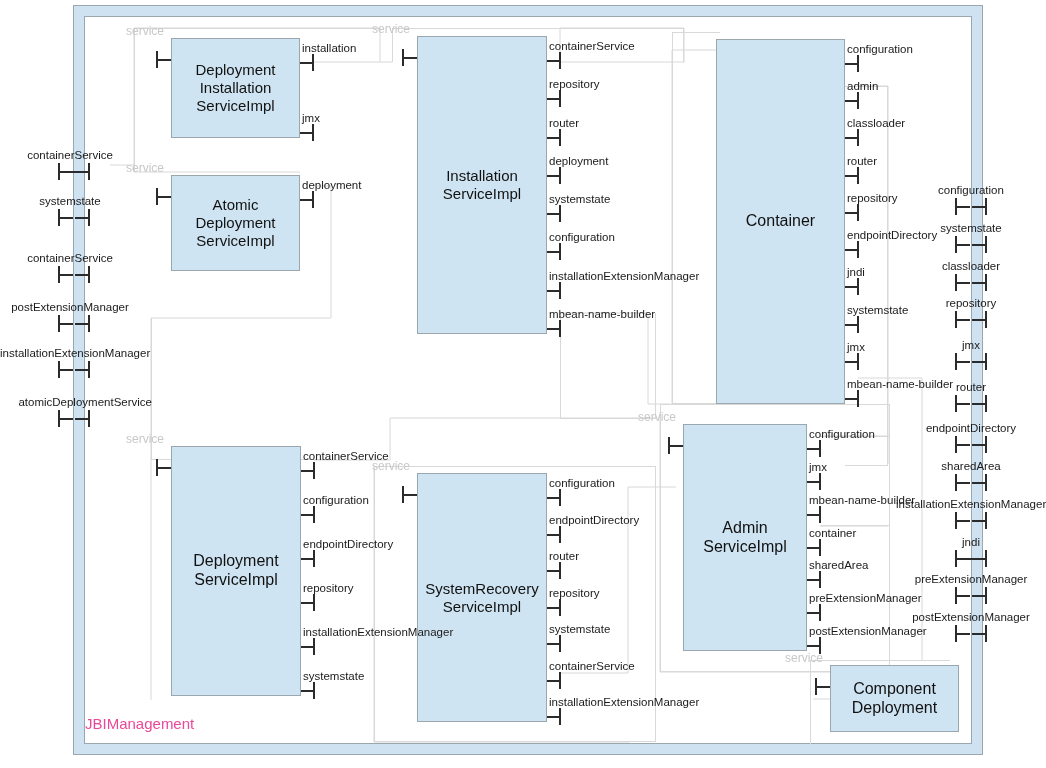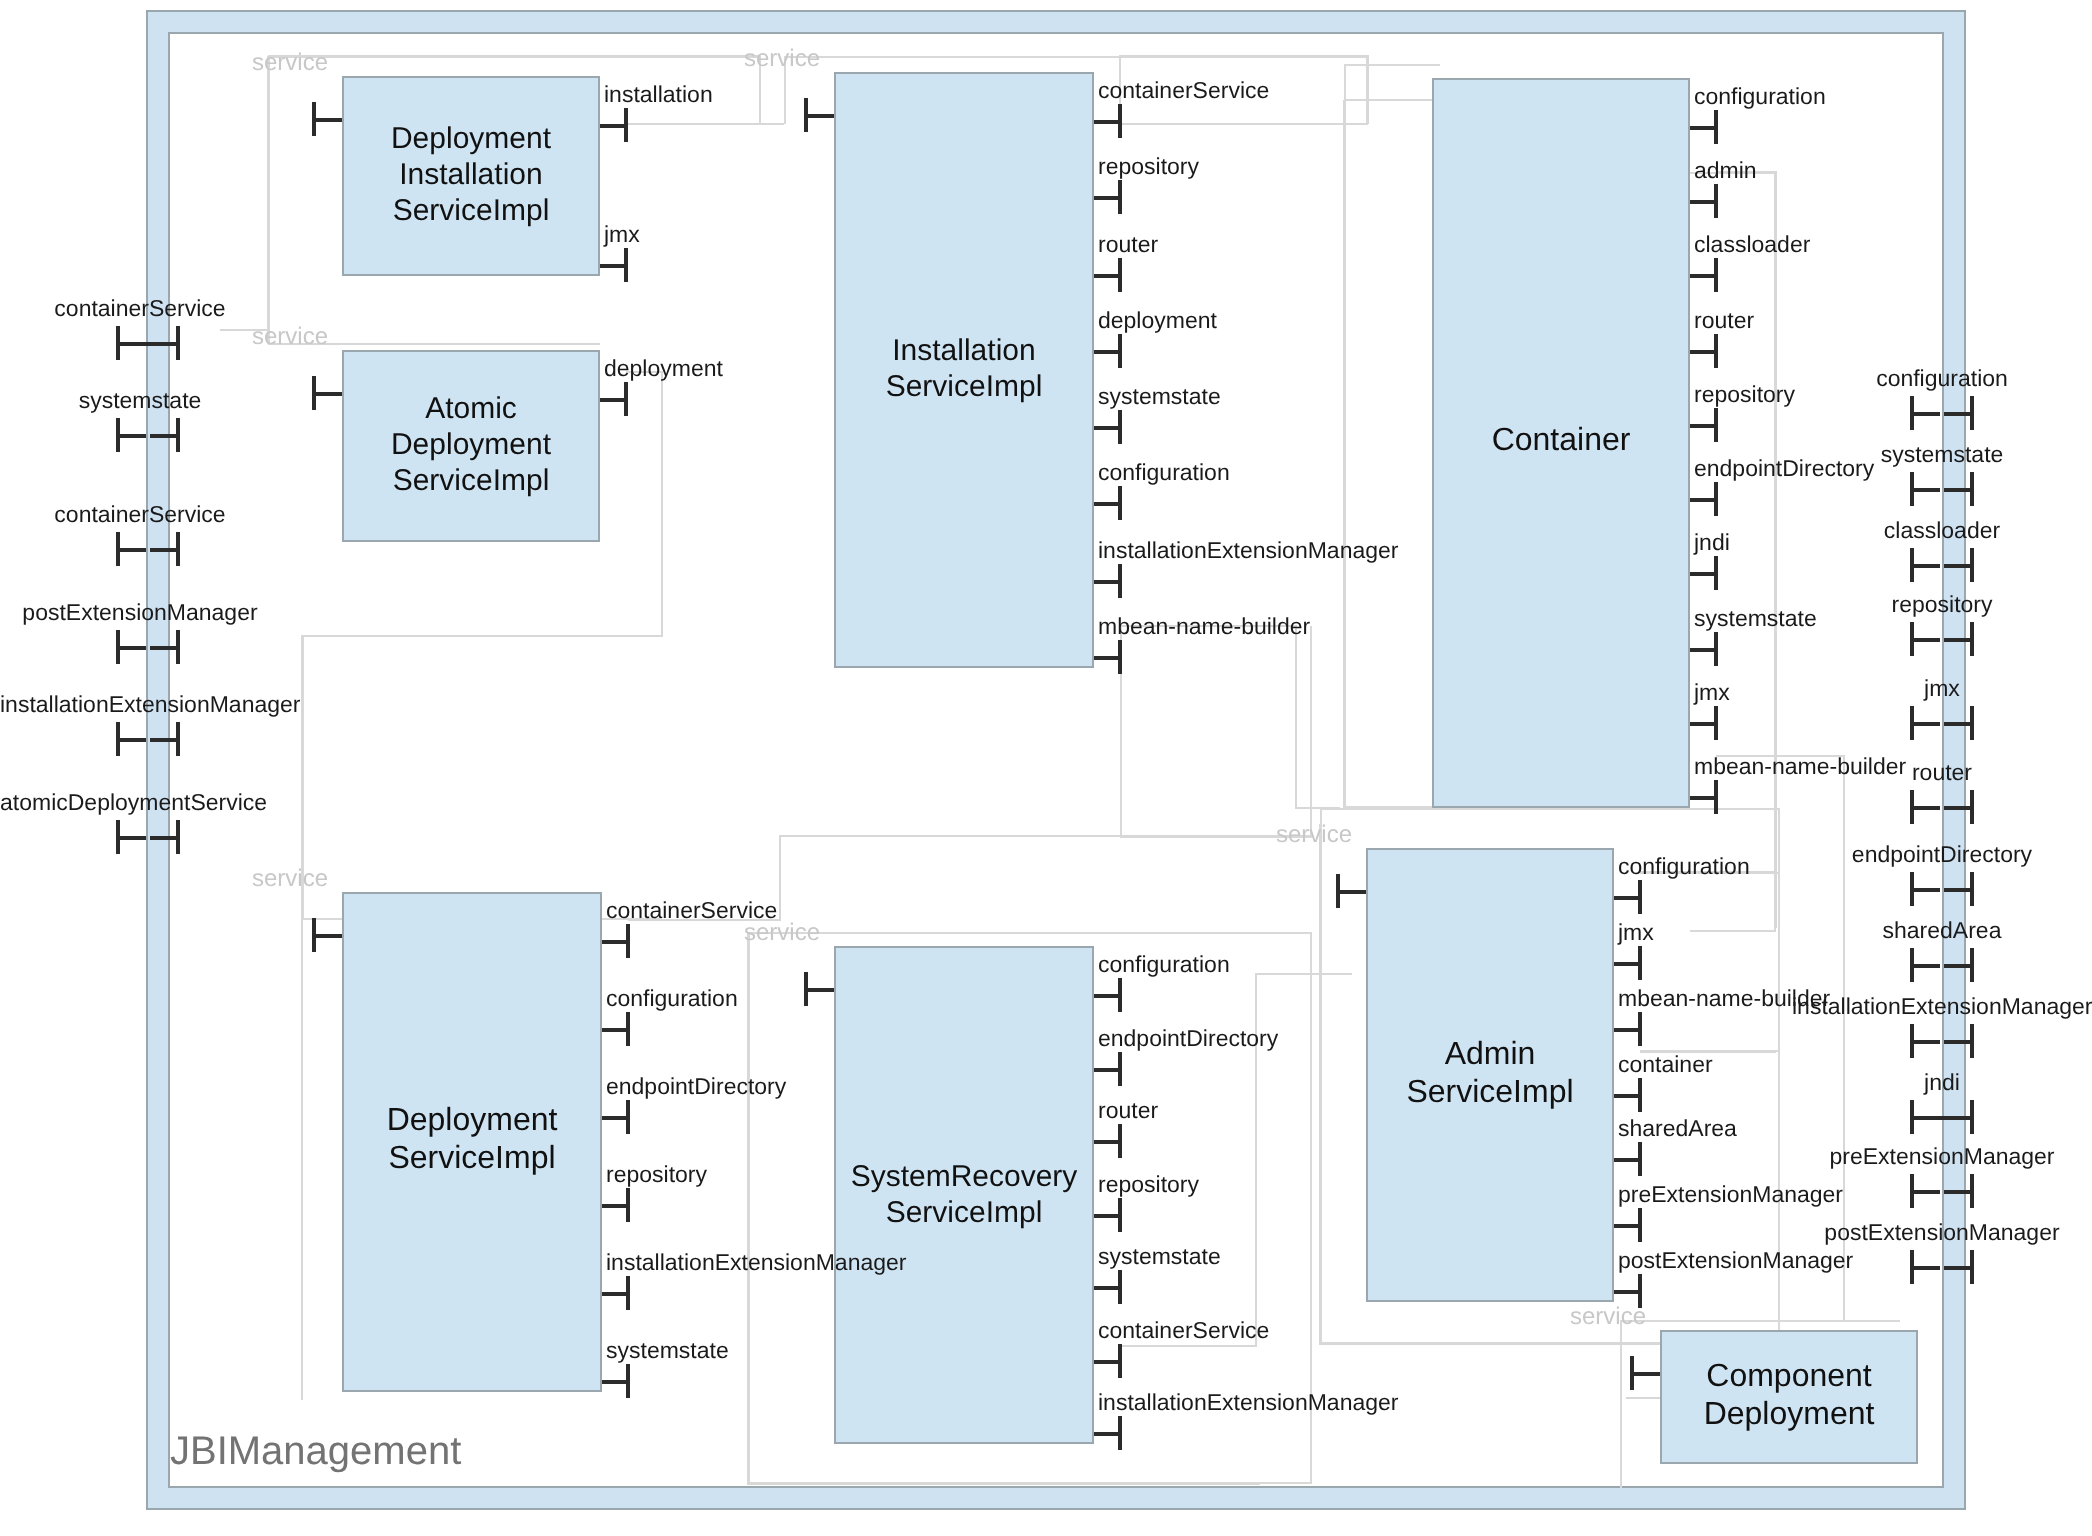--- a/index.html
+++ b/index.html
@@ -34,21 +34,21 @@
   .bport{position:absolute;z-index:7;}
   .bport .b1{position:absolute;left:0;top:0;width:2px;height:17px;background:#2b2b2b;}
   .bport .s1{position:absolute;left:1px;top:8px;width:14px;height:2px;background:#2b2b2b;}
   .bport .b2{position:absolute;left:30px;top:0;width:2px;height:17px;background:#2b2b2b;}
   .bport .s2{position:absolute;left:17px;top:8px;width:14px;height:2px;background:#2b2b2b;}
   .bport.joined .s1{width:31px;}
 
   
   .plabel{position:absolute;font-size:11.5px;color:#1a1a1a;white-space:nowrap;z-index:8;}
   .svc{position:absolute;font-size:12px;color:#c8c8c8;white-space:nowrap;z-index:5;}
-  .pkg-title{position:absolute;font-size:20px;color:#737373;white-space:nowrap;z-index:9;}
+  .pkg-title{position:absolute;font-size:15px;color:#ec4899;white-space:nowrap;z-index:9;}
 
   
   .conn{position:absolute;left:0;top:0;width:1046px;height:768px;z-index:2;pointer-events:none;}
   .conn path{fill:none;stroke:#d8d8d8;stroke-width:1;}
 </style>
 </head>
 <body>
 
 <div id="stage">
 
@@ -133,21 +133,21 @@
         <span class="s2"></span>
         <span class="b2"></span>
       </div>
       <div class="plabel" style="top: 347px; left: 0px; width: 140px; text-align: center;">installationExtensionManager</div>
       <div class="bport" style="left: 58px; top: 361px;">
         <span class="b1"></span>
         <span class="s1"></span>
         <span class="s2"></span>
         <span class="b2"></span>
       </div>
-      <div class="plabel" style="top: 396px; left: 0px; width: 140px; text-align: left;">atomicDeploymentService</div>
+      <div class="plabel" style="top: 396px; left: 12px; width: 140px; text-align: right;">atomicDeploymentService</div>
       <div class="bport" style="left: 58px; top: 410px;">
         <span class="b1"></span>
         <span class="s1"></span>
         <span class="s2"></span>
         <span class="b2"></span>
       </div>
     </div>
 
   <div id="right-ports">
       <div class="plabel" style="top: 184px; left: 896px; width: 150px; text-align: center;">configuration</div>

